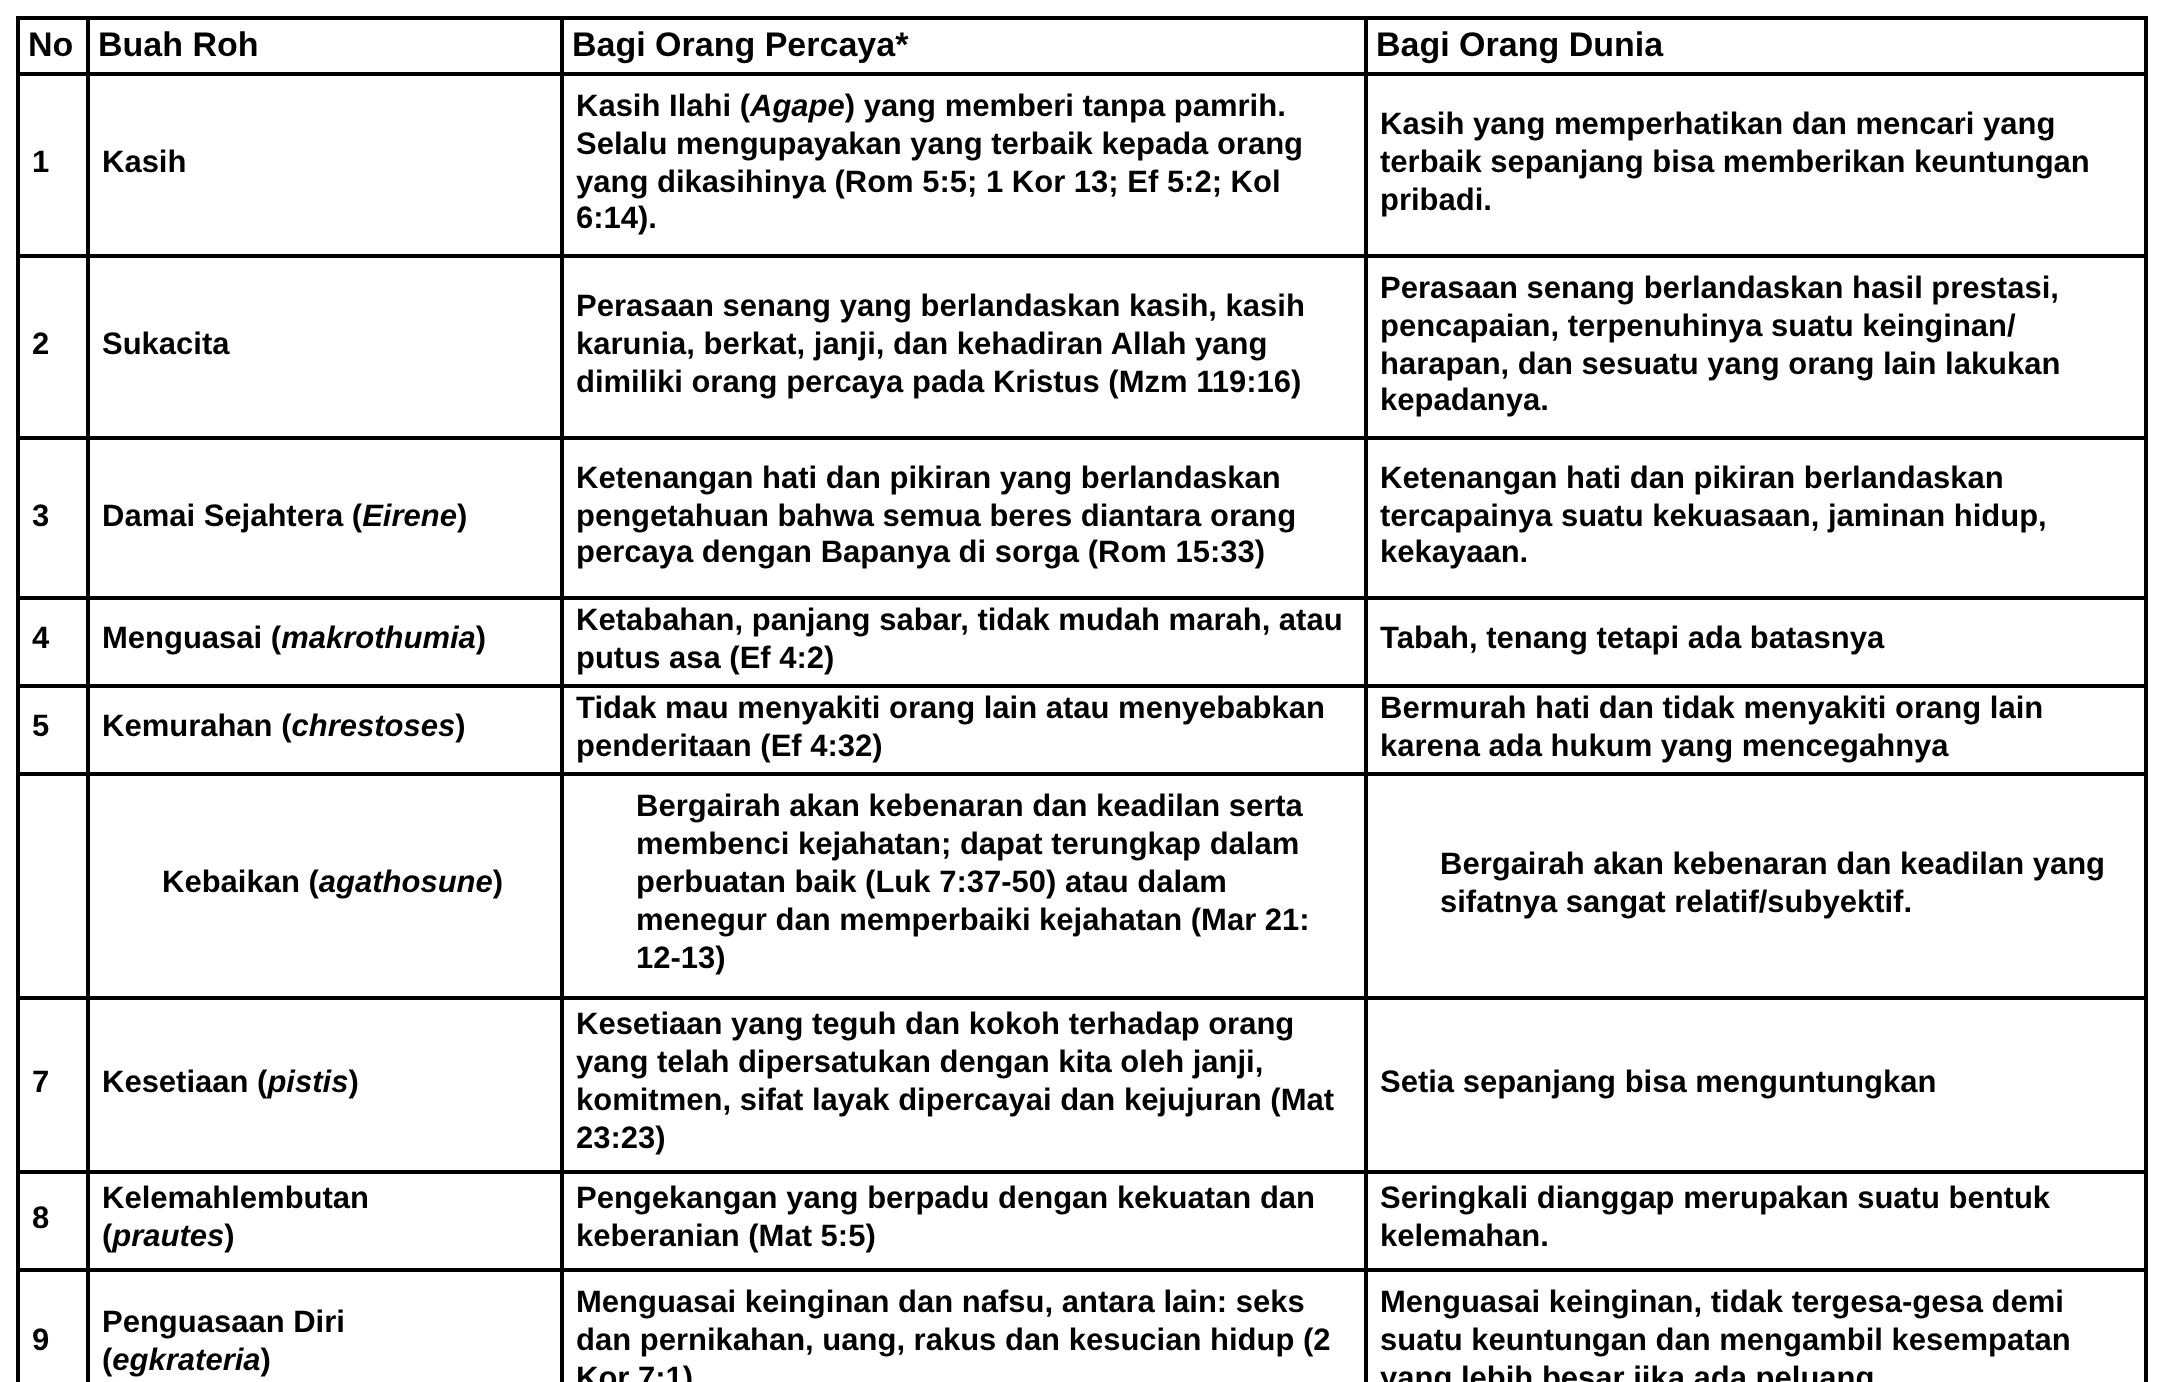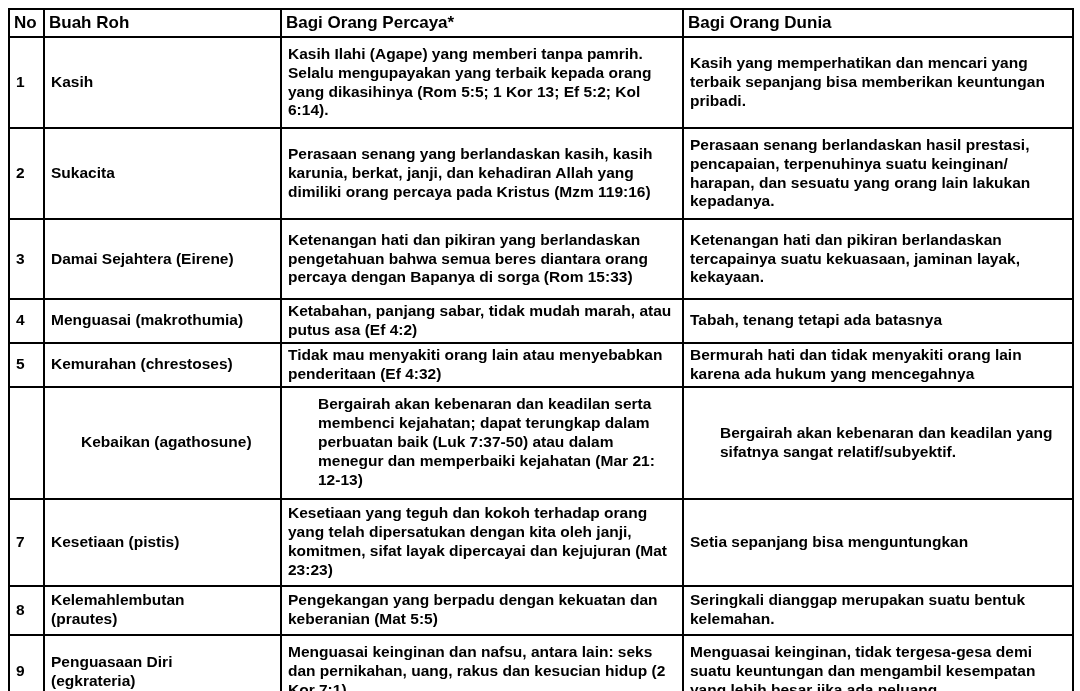--- a/index.html
+++ b/index.html
@@ -37,21 +37,21 @@
   }
   table.fruit-table td {
     font-size: 15.5px;
     line-height: 1.22;
     padding: 2px 6px;
     vertical-align: middle;
     text-align: left;
     overflow: hidden;
   }
   td.no-cell { text-align: center; padding: 2px 2px; }
-  .it { }
+  .it { font-style: italic; }
   
   tbody tr:nth-child(1) td { height: 85px; }
   tbody tr:nth-child(2) td { height: 85px; }
   tbody tr:nth-child(3) td { height: 74px; }
   tbody tr:nth-child(4) td { height: 32px; }
   tbody tr:nth-child(5) td { height: 33px; }
   tbody tr:nth-child(6) td { height: 106px; padding-left: 36px; }
   tbody tr:nth-child(7) td { height: 81px; margin-left: 46px; }
   tbody tr:nth-child(8) td { height: 43px; }
   tbody tr:nth-child(9) td { height: 68px; }
@@ -88,21 +88,21 @@
     <td class="no-cell">2</td>
     <td><span>Sukacita</span></td>
     <td><span>Perasaan senang yang berlandaskan kasih, kasih karunia, berkat, janji, dan kehadiran Allah yang dimiliki orang percaya pada Kristus (Mzm 119:16)</span></td>
     <td><span>Perasaan senang berlandaskan hasil prestasi, pencapaian, terpenuhinya suatu keinginan/ harapan, dan sesuatu yang orang lain lakukan kepadanya.</span></td>
   </tr>
 
   <tr>
     <td class="no-cell">3</td>
     <td><span>Damai Sejahtera (</span><span class="it">Eirene</span><span>)</span></td>
     <td><span>Ketenangan hati dan pikiran yang berlandaskan pengetahuan bahwa semua beres diantara orang percaya dengan Bapanya di sorga (Rom 15:33)</span></td>
-    <td><span>Ketenangan hati dan pikiran berlandaskan tercapainya suatu kekuasaan, jaminan layak, kekayaan.</span></td>
+    <td><span>Ketenangan hati dan pikiran berlandaskan tercapainya suatu kekuasaan, jaminan hidup, kekayaan.</span></td>
   </tr>
 
   <tr>
     <td class="no-cell">4</td>
     <td><span>Menguasai (</span><span class="it">makrothumia</span><span>)</span></td>
     <td><span>Ketabahan, panjang sabar, tidak mudah marah, atau putus asa (Ef 4:2)</span></td>
     <td><span>Tabah, tenang tetapi ada batasnya</span></td>
   </tr>
 
   <tr>

